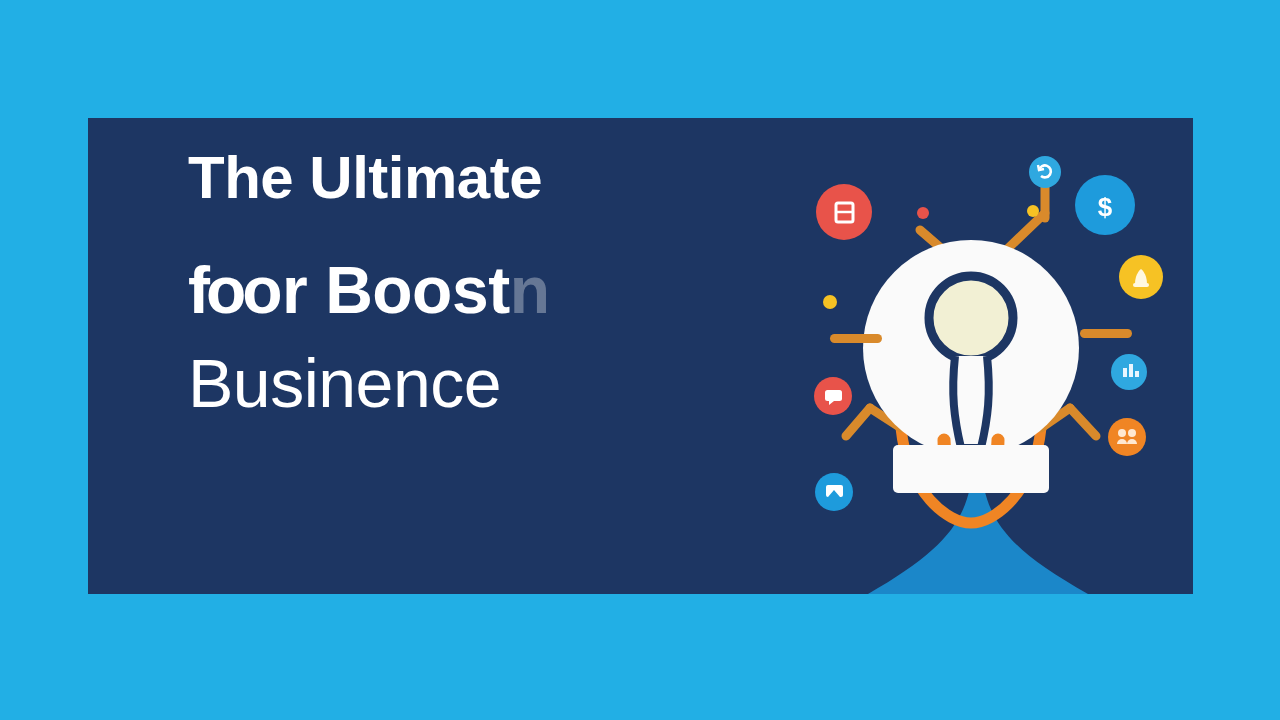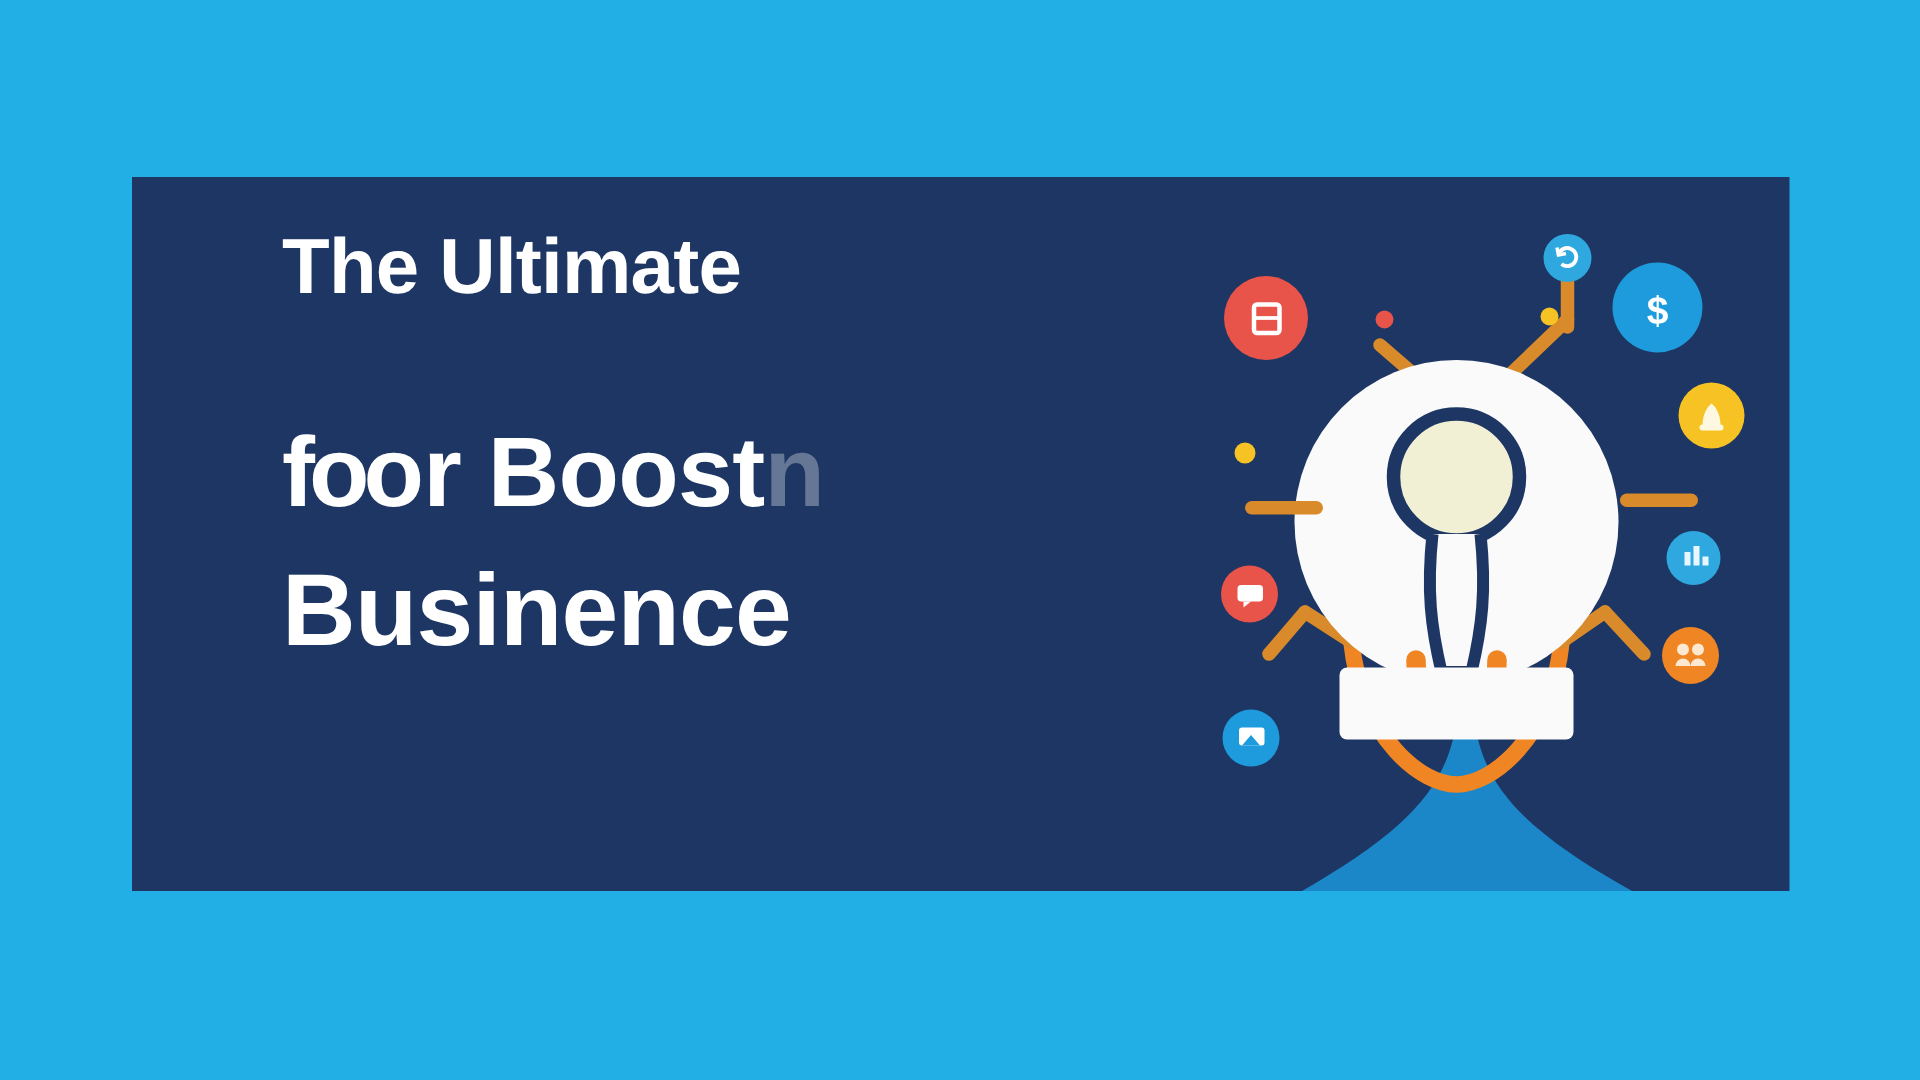--- a/index.html
+++ b/index.html
@@ -40,33 +40,33 @@
     top: 22px;
     width: 640px;
   }
   .hl-line {
     color: #FFFFFF;
     font-weight: 700;
     letter-spacing: -0.5px;
     white-space: nowrap;
   }
   .hl-1 {
-    font-size: 52px;
+    font-size: 60px;
     line-height: 76px;
-    margin-bottom: 60px;
+    margin-bottom: 36px;
   }
   .hl-2 {
     font-size: 66px;
     line-height: 76px;
     margin-bottom: 16px;
   }
   .hl-3 {
     font-size: 68px;
     line-height: 78px;
-    font-weight: 700;
+    font-weight: 400;
   }
   .ghost {
     color: #FFFFFF;
     opacity: 0.32;
   }
   .kern-tight { letter-spacing: -4px; }
 
   
   #illo {
     position: absolute;

